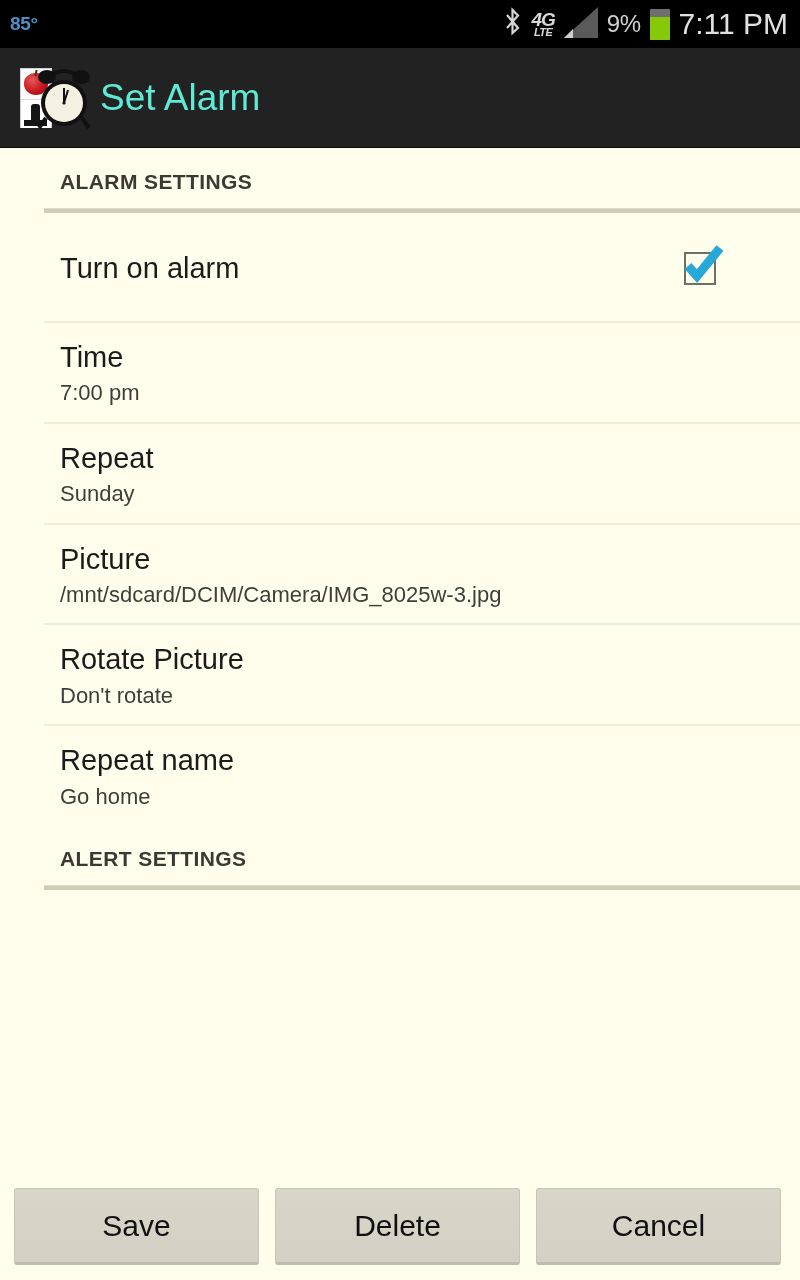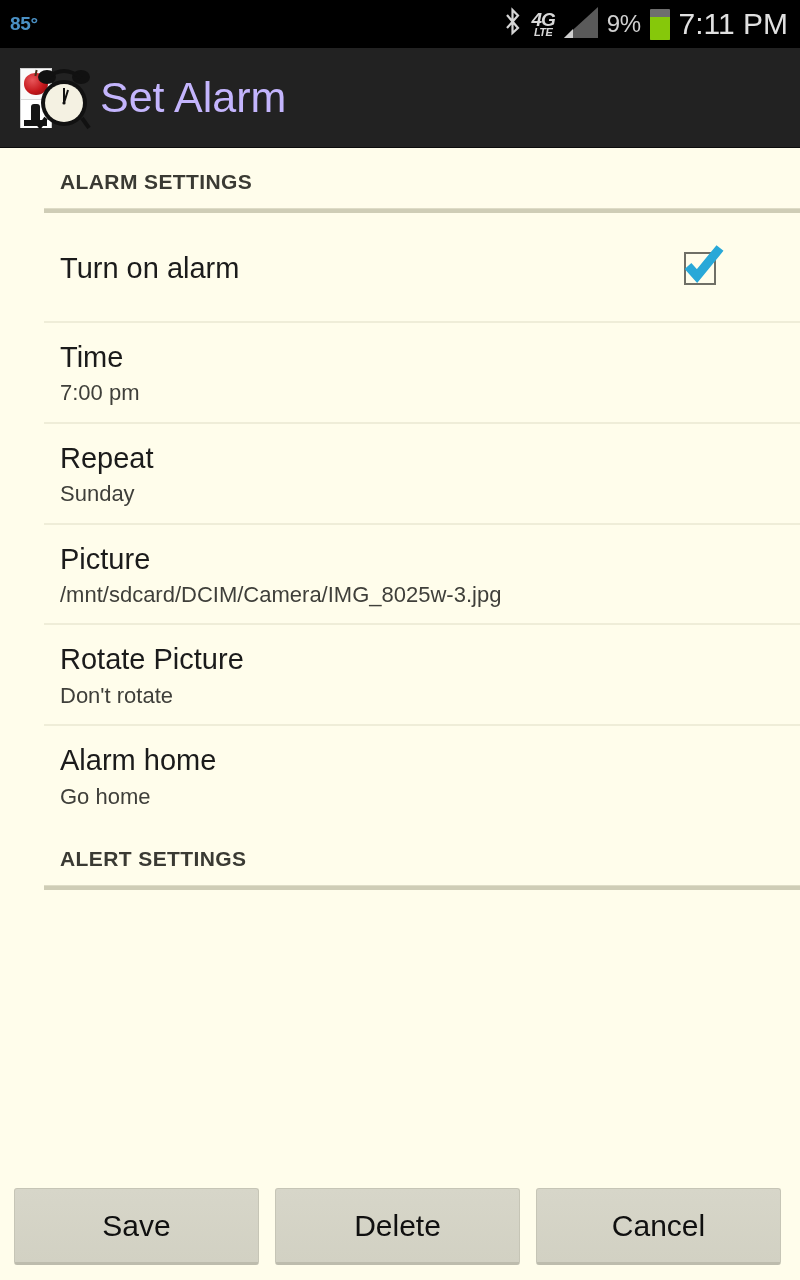--- a/index.html
+++ b/index.html
@@ -134,22 +134,22 @@
     content:"";
     position:absolute; left:3px; top:20px;
     width:23px; height:6px;
     background:#151515;
   }
   .clock-svg {
     position: absolute;
     left: 20px; top: 0px;
   }
   .app-title {
-    color: #c4b5fd;
-    font-size: 43px;
+    color: #5eead4;
+    font-size: 37px;
     margin-left: 8px;
     letter-spacing: 0px;
   }
 
   
   .list {
     flex: 1 1 auto;
     background: #FFFDEB;
     overflow: hidden;
     margin-left: 44px;
@@ -328,21 +328,21 @@
 
     <div class="row">
       <span class="row-text">
         <div class="row-title">Rotate Picture</div>
         <div class="row-sub">Don't rotate</div>
       </span>
     </div>
 
     <div class="row no-border">
       <span class="row-text">
-        <div class="row-title">Alarm home</div>
+        <div class="row-title">Repeat name</div>
         <div class="row-sub">Go home</div>
       </span>
     </div>
 
     <div class="section-header">ALERT SETTINGS</div>
     <div class="thick-divider"></div>
 
 
   </div>
 

